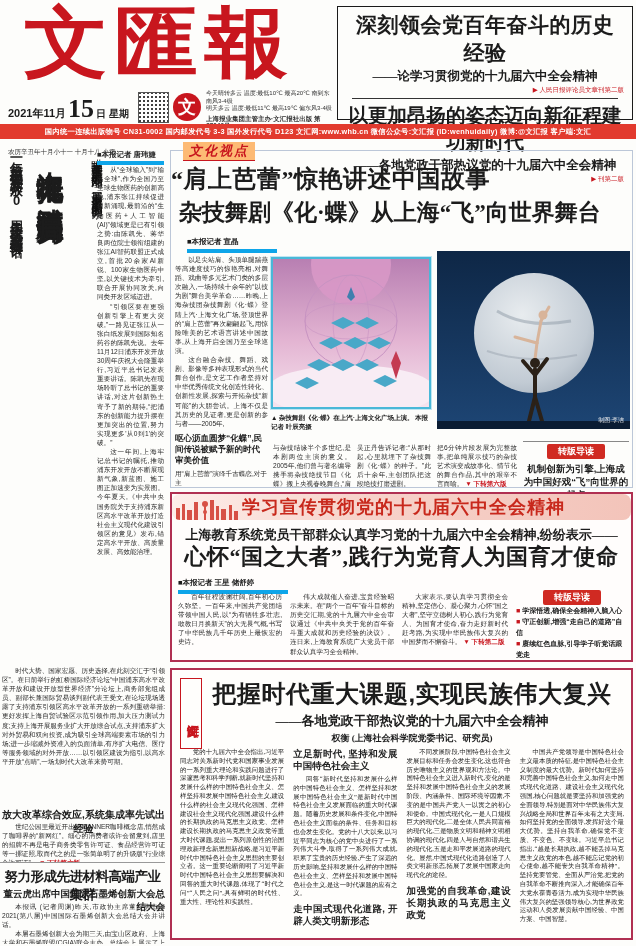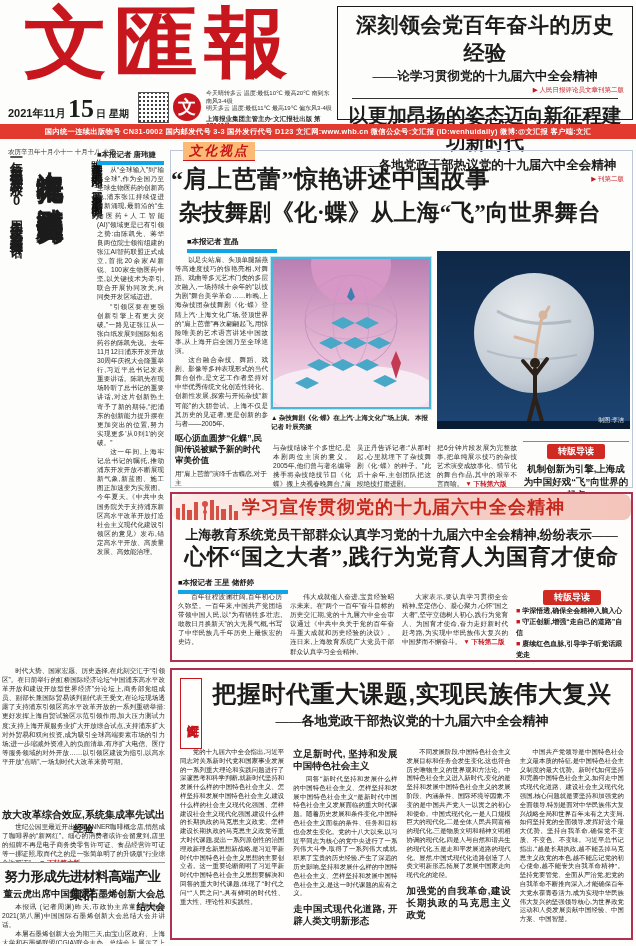--- a/index.html
+++ b/index.html
@@ -317,20 +317,21 @@
       <div class="edu-item"><span class="sq">■</span> <span>学深悟透,确保全会精神入脑入心</span></div>
       <div class="edu-item"><span class="sq">■</span> <span>守正创新,增强“走自己的道路”自信</span></div>
       <div class="edu-item"><span class="sq">■</span> <span>赓续红色血脉,引导学子听党话跟党走</span></div>
     </div>
   </div>
 
   <div id="shp" class="abs">
     <div id="shp-tag" class="abs vtext">文汇时评</div>
     <div id="shp-h" class="abs">把握时代重大课题,实现民族伟大复兴</div>
     <div id="shp-s" class="abs">——各地党政干部热议党的十九届六中全会精神</div>
+    <div id="shp-a" class="abs">权衡 (上海社会科学院党委书记、研究员)</div>
 
     <div id="shp-body" class="abs">
       <p>党的十九届六中全会指出,习近平同志对关系新时代党和国家事业发展的一系列重大理论和实践问题进行了深邃思考和科学判断,就新时代坚持和发展什么样的中国特色社会主义、怎样坚持和发展中国特色社会主义,建设什么样的社会主义现代化强国、怎样建设社会主义现代化强国,建设什么样的长期执政的马克思主义政党、怎样建设长期执政的马克思主义政党等重大时代课题,提出一系列原创性的治国理政新理念新思想新战略,是习近平新时代中国特色社会主义思想的主要创立者。这一重要论断阐明了习近平新时代中国特色社会主义思想要解决和回答的重大时代课题,体现了“时代之问”“人民之问”,具有鲜明的时代性、重大性、理论性和实践性。</p>
       <div class="shp-sub">立足新时代, 坚持和发展中国特色社会主义</div>
       <p>回答“新时代坚持和发展什么样的中国特色社会主义、怎样坚持和发展中国特色社会主义”是新时代中国特色社会主义发展面临的重大时代课题。随着历史发展和条件变化,中国特色社会主义面临的条件、任务和目标也会发生变化。党的十八大以来,以习近平同志为核心的党中央进行了一系列伟大斗争,取得了一系列伟大成就,积累了宝贵的历史经验,产生了深远的历史影响,坚持和发展什么样的中国特色社会主义、怎样坚持和发展中国特色社会主义,是这一时代课题的应有之义。</p>
       <div class="shp-sub">走中国式现代化道路, 开辟人类文明新形态</div>
       <p>不同发展阶段,中国特色社会主义发展目标和任务会发生变化,这也符合历史唯物主义的世界观和方法论。中国特色社会主义进入新时代,变化的是坚持和发展中国特色社会主义的发展阶段、内涵条件、国际环境等因素,不变的是中国共产党人一以贯之的初心和使命。中国式现代化,一是人口规模巨大的现代化,二是全体人民共同富裕的现代化,三是物质文明和精神文明相协调的现代化,四是人与自然和谐共生的现代化,五是走和平发展道路的现代化。显然,中国式现代化道路创造了人类文明新形态,拓展了发展中国家走向现代化的途径。</p>
       <div class="shp-sub">加强党的自我革命,建设长期执政的马克思主义政党</div>
       <p>中国共产党领导是中国特色社会主义最本质的特征,是中国特色社会主义制度的最大优势。新时代如何坚持和完善中国特色社会主义,如何走中国式现代化道路、建设社会主义现代化强国,核心问题就是要坚持和加强党的全面领导,特别是面对中华民族伟大复兴战略全局和世界百年未有之大变局,如何坚持党的全面领导,发挥好这个最大优势。坚持自我革命,确保党不变质、不变色、不变味。习近平总书记指出,“越是长期执政,越不能丢掉马克思主义政党的本色,越不能忘记党的初心使命,越不能丧失自我革命精神”。坚持党要管党、全面从严治党,把党的自我革命不断推向深入,才能确保百年大党永葆青春活力,成为实现中华民族伟大复兴的坚强领导核心,为世界政党运动和人类发展贡献中国经验、中国方案、中国智慧。</p>
     </div>

